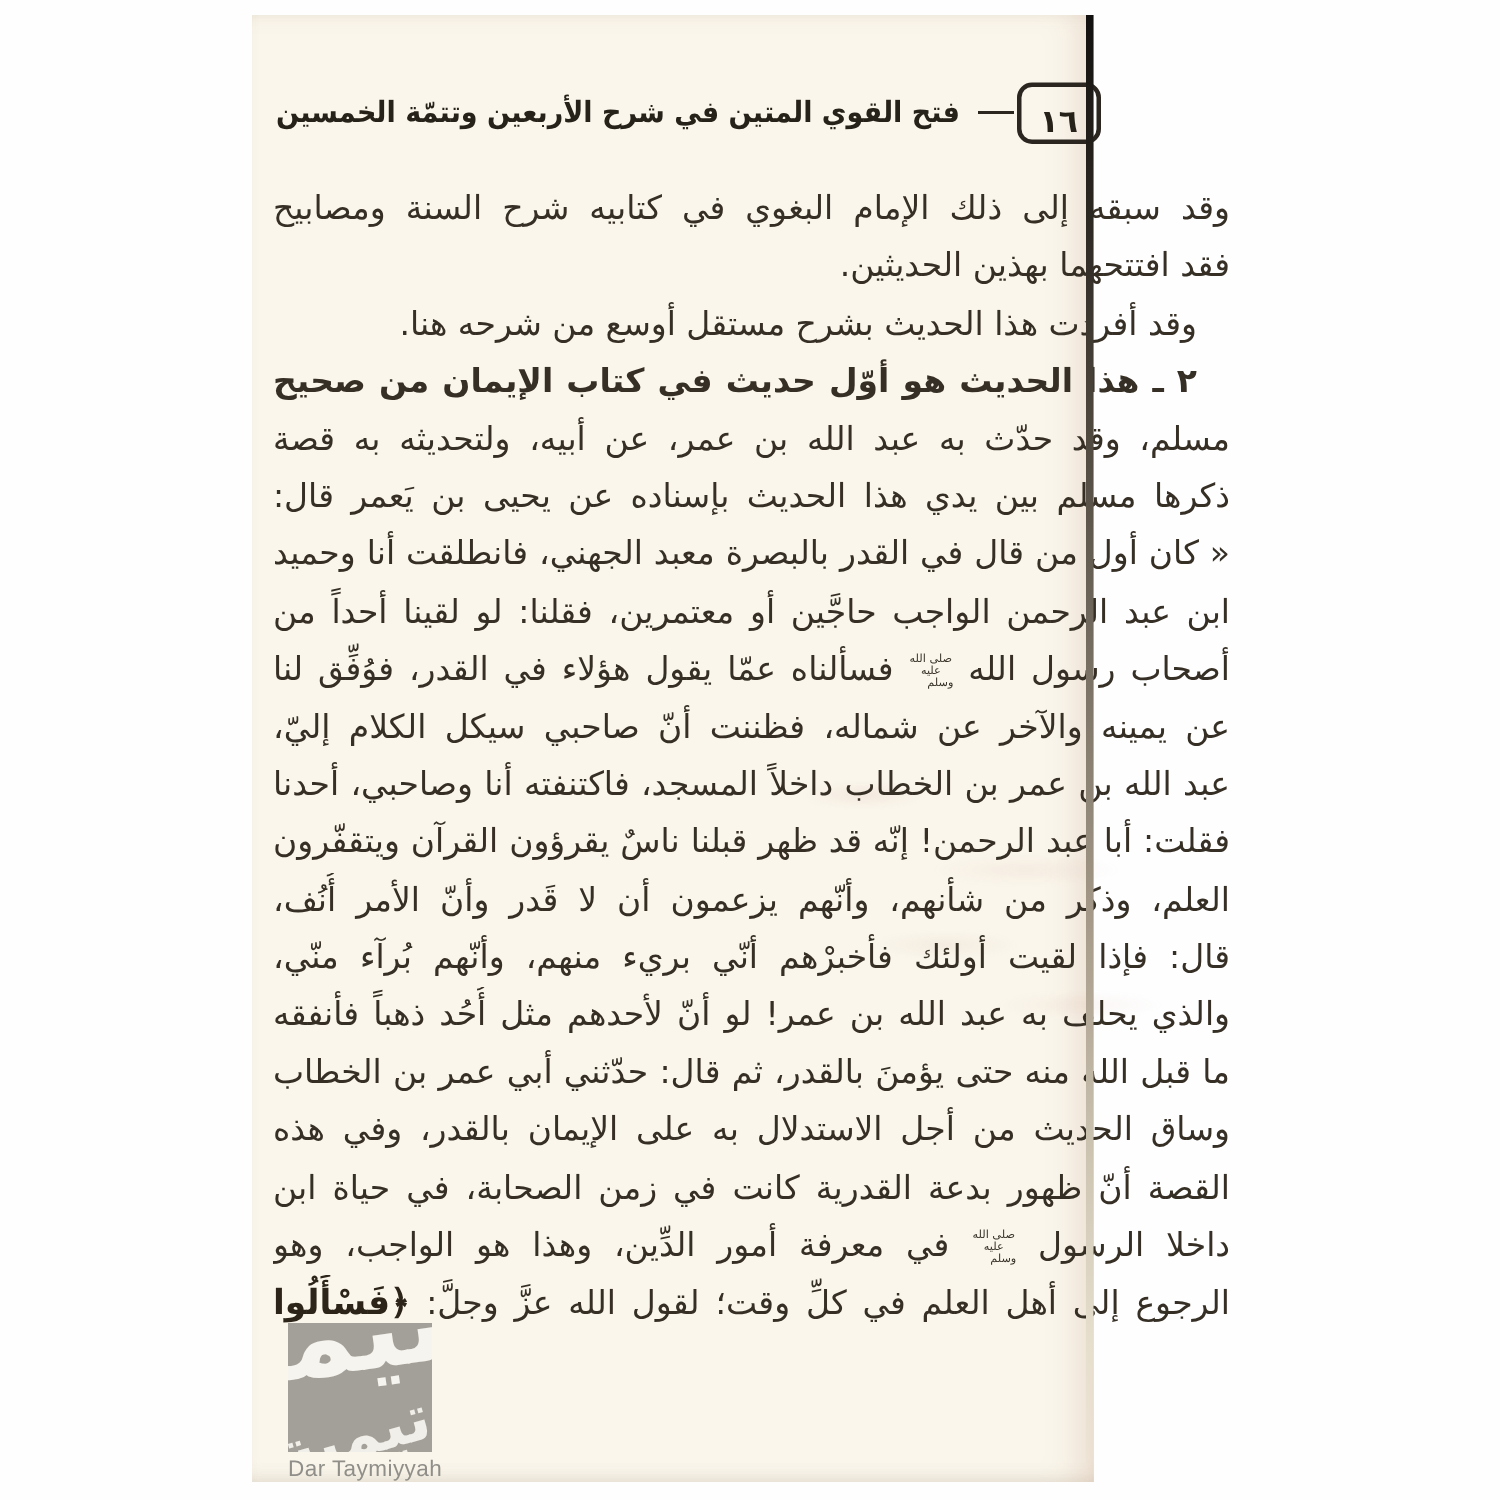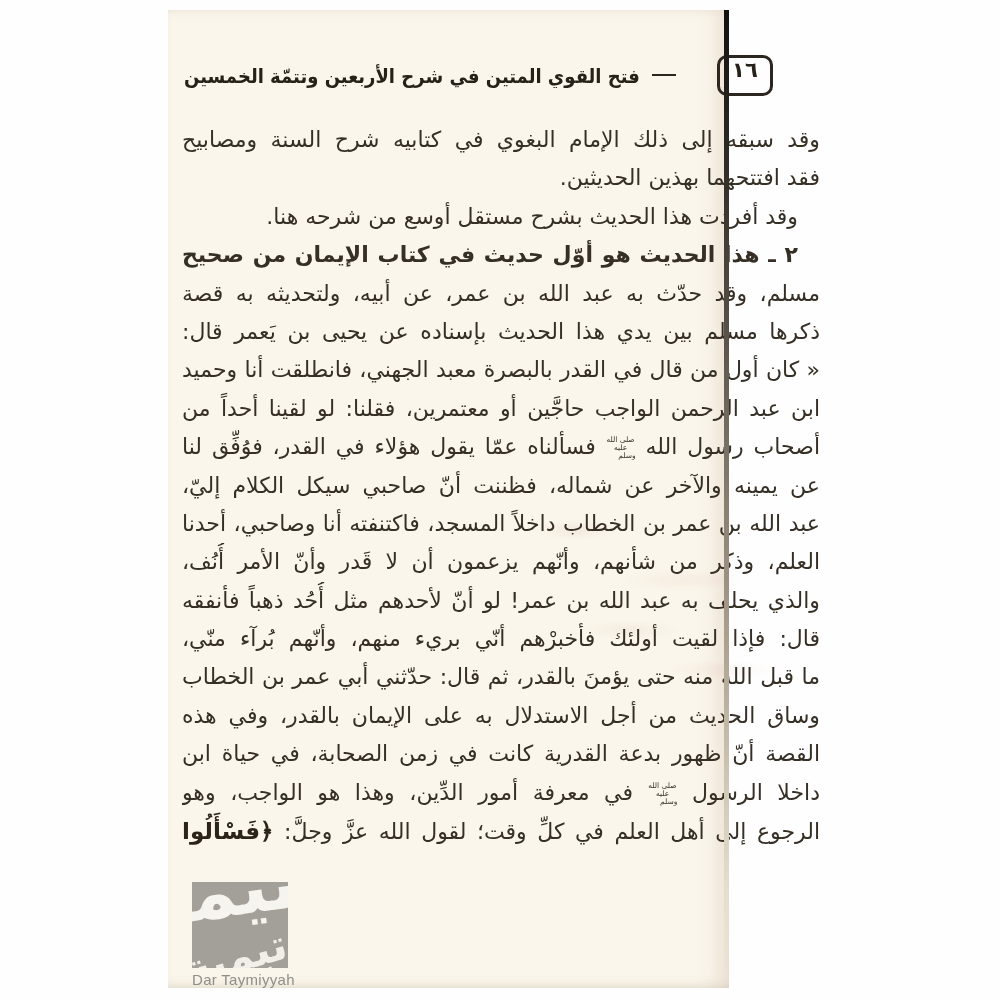--- a/index.html
+++ b/index.html
@@ -32,23 +32,22 @@
   }
   .title{
     direction:rtl;white-space:nowrap;
     font-weight:bold;font-size:18px;color:#272219;
     transform:scaleY(1.08);
   }
   .rule{flex:1;min-width:24px;height:2px;background:#2b2620;margin:0 2px 0 12px;}
   .numbox{
     flex:none;width:50px;height:35px;
     border:3px solid #2b2620;border-radius:10px;
-    display:flex;align-items:flex-start;justify-content:center;
+    display:flex;align-items:flex-end;justify-content:center;
     background:transparent;
-    margin-left:39px;
   }
   .numbox span{font-size:21px;font-weight:bold;color:#272219;}
   
   .body{
     position:absolute;top:111px;left:14px;width:638px;z-index:2;
     direction:rtl;text-align:justify;
     font-size:22px;line-height:38.4px;color:#362f25;
   }
   .line{height:38.4px;overflow:hidden;text-align-last:justify;}
   .line.end{text-align-last:right;}
@@ -103,23 +102,24 @@
         <div class="line end"><span>فقد افتتحهما بهذين الحديثين.</span></div>
         <div class="line indent end"><span>وقد أفردت هذا الحديث بشرح مستقل أوسع من شرحه هنا.</span></div>
         <div class="line indent"><span class="b">٢ ـ هذا الحديث هو أوّل حديث في كتاب الإيمان من صحيح</span></div>
         <div class="line"><span>مسلم، وقد حدّث به عبد الله بن عمر، عن أبيه، ولتحديثه به قصة</span></div>
         <div class="line"><span>ذكرها مسلم بين يدي هذا الحديث بإسناده عن يحيى بن يَعمر قال:</span></div>
         <div class="line"><span>« كان أول من قال في القدر بالبصرة معبد الجهني، فانطلقت أنا وحميد</span></div>
         <div class="line"><span>ابن عبد الرحمن الواجب حاجَّين أو معتمرين، فقلنا: لو لقينا أحداً من</span></div>
         <div class="line"><span>أصحاب رسول الله </span><span class="seal">صلى الله عليه وسلم</span><span> فسألناه عمّا يقول هؤلاء في القدر، فوُفِّق لنا</span></div>
         <div class="line"><span>عن يمينه والآخر عن شماله، فظننت أنّ صاحبي سيكل الكلام إليّ،</span></div>
         <div class="line"><span>عبد الله بن عمر بن الخطاب داخلاً المسجد، فاكتنفته أنا وصاحبي، أحدنا</span></div>
+        <div class="line"><span>فقلت: أبا عبد الرحمن! إنّه قد ظهر قبلنا ناسٌ يقرؤون القرآن ويتقفّرون</span></div>
         <div class="line"><span>العلم، وذكر من شأنهم، وأنّهم يزعمون أن لا قَدر وأنّ الأمر أُنُف،</span></div>
+        <div class="line"><span>قال: فإذا لقيت أولئك فأخبرْهم أنّي بريء منهم، وأنّهم بُرآء منّي،</span></div>
         <div class="line"><span>والذي يحلف به عبد الله بن عمر! لو أنّ لأحدهم مثل أُحُد ذهباً فأنفقه</span></div>
-        <div class="line"><span>قال: فإذا لقيت أولئك فأخبرْهم أنّي بريء منهم، وأنّهم بُرآء منّي،</span></div>
         <div class="line"><span>ما قبل الله منه حتى يؤمنَ بالقدر، ثم قال: حدّثني أبي عمر بن الخطاب »،</span></div>
         <div class="line"><span>وساق الحديث من أجل الاستدلال به على الإيمان بالقدر، وفي هذه</span></div>
         <div class="line"><span>القصة أنّ ظهور بدعة القدرية كانت في زمن الصحابة، في حياة ابن</span></div>
         <div class="line"><span>داخلا الرسول </span><span class="seal">صلى الله عليه وسلم</span><span> في معرفة أمور الدِّين، وهذا هو الواجب، وهو</span></div>
         <div class="line"><span>الرجوع إلى أهل العلم في كلِّ وقت؛ لقول الله عزَّ وجلَّ: </span><span class="q">﴿فَسْأَلُوا أَهْلَ</span></div>
       </div>
 
     <div class="watermark">
       <div class="wm-square">
         <span class="wm-glyph g1">تيمية</span>

